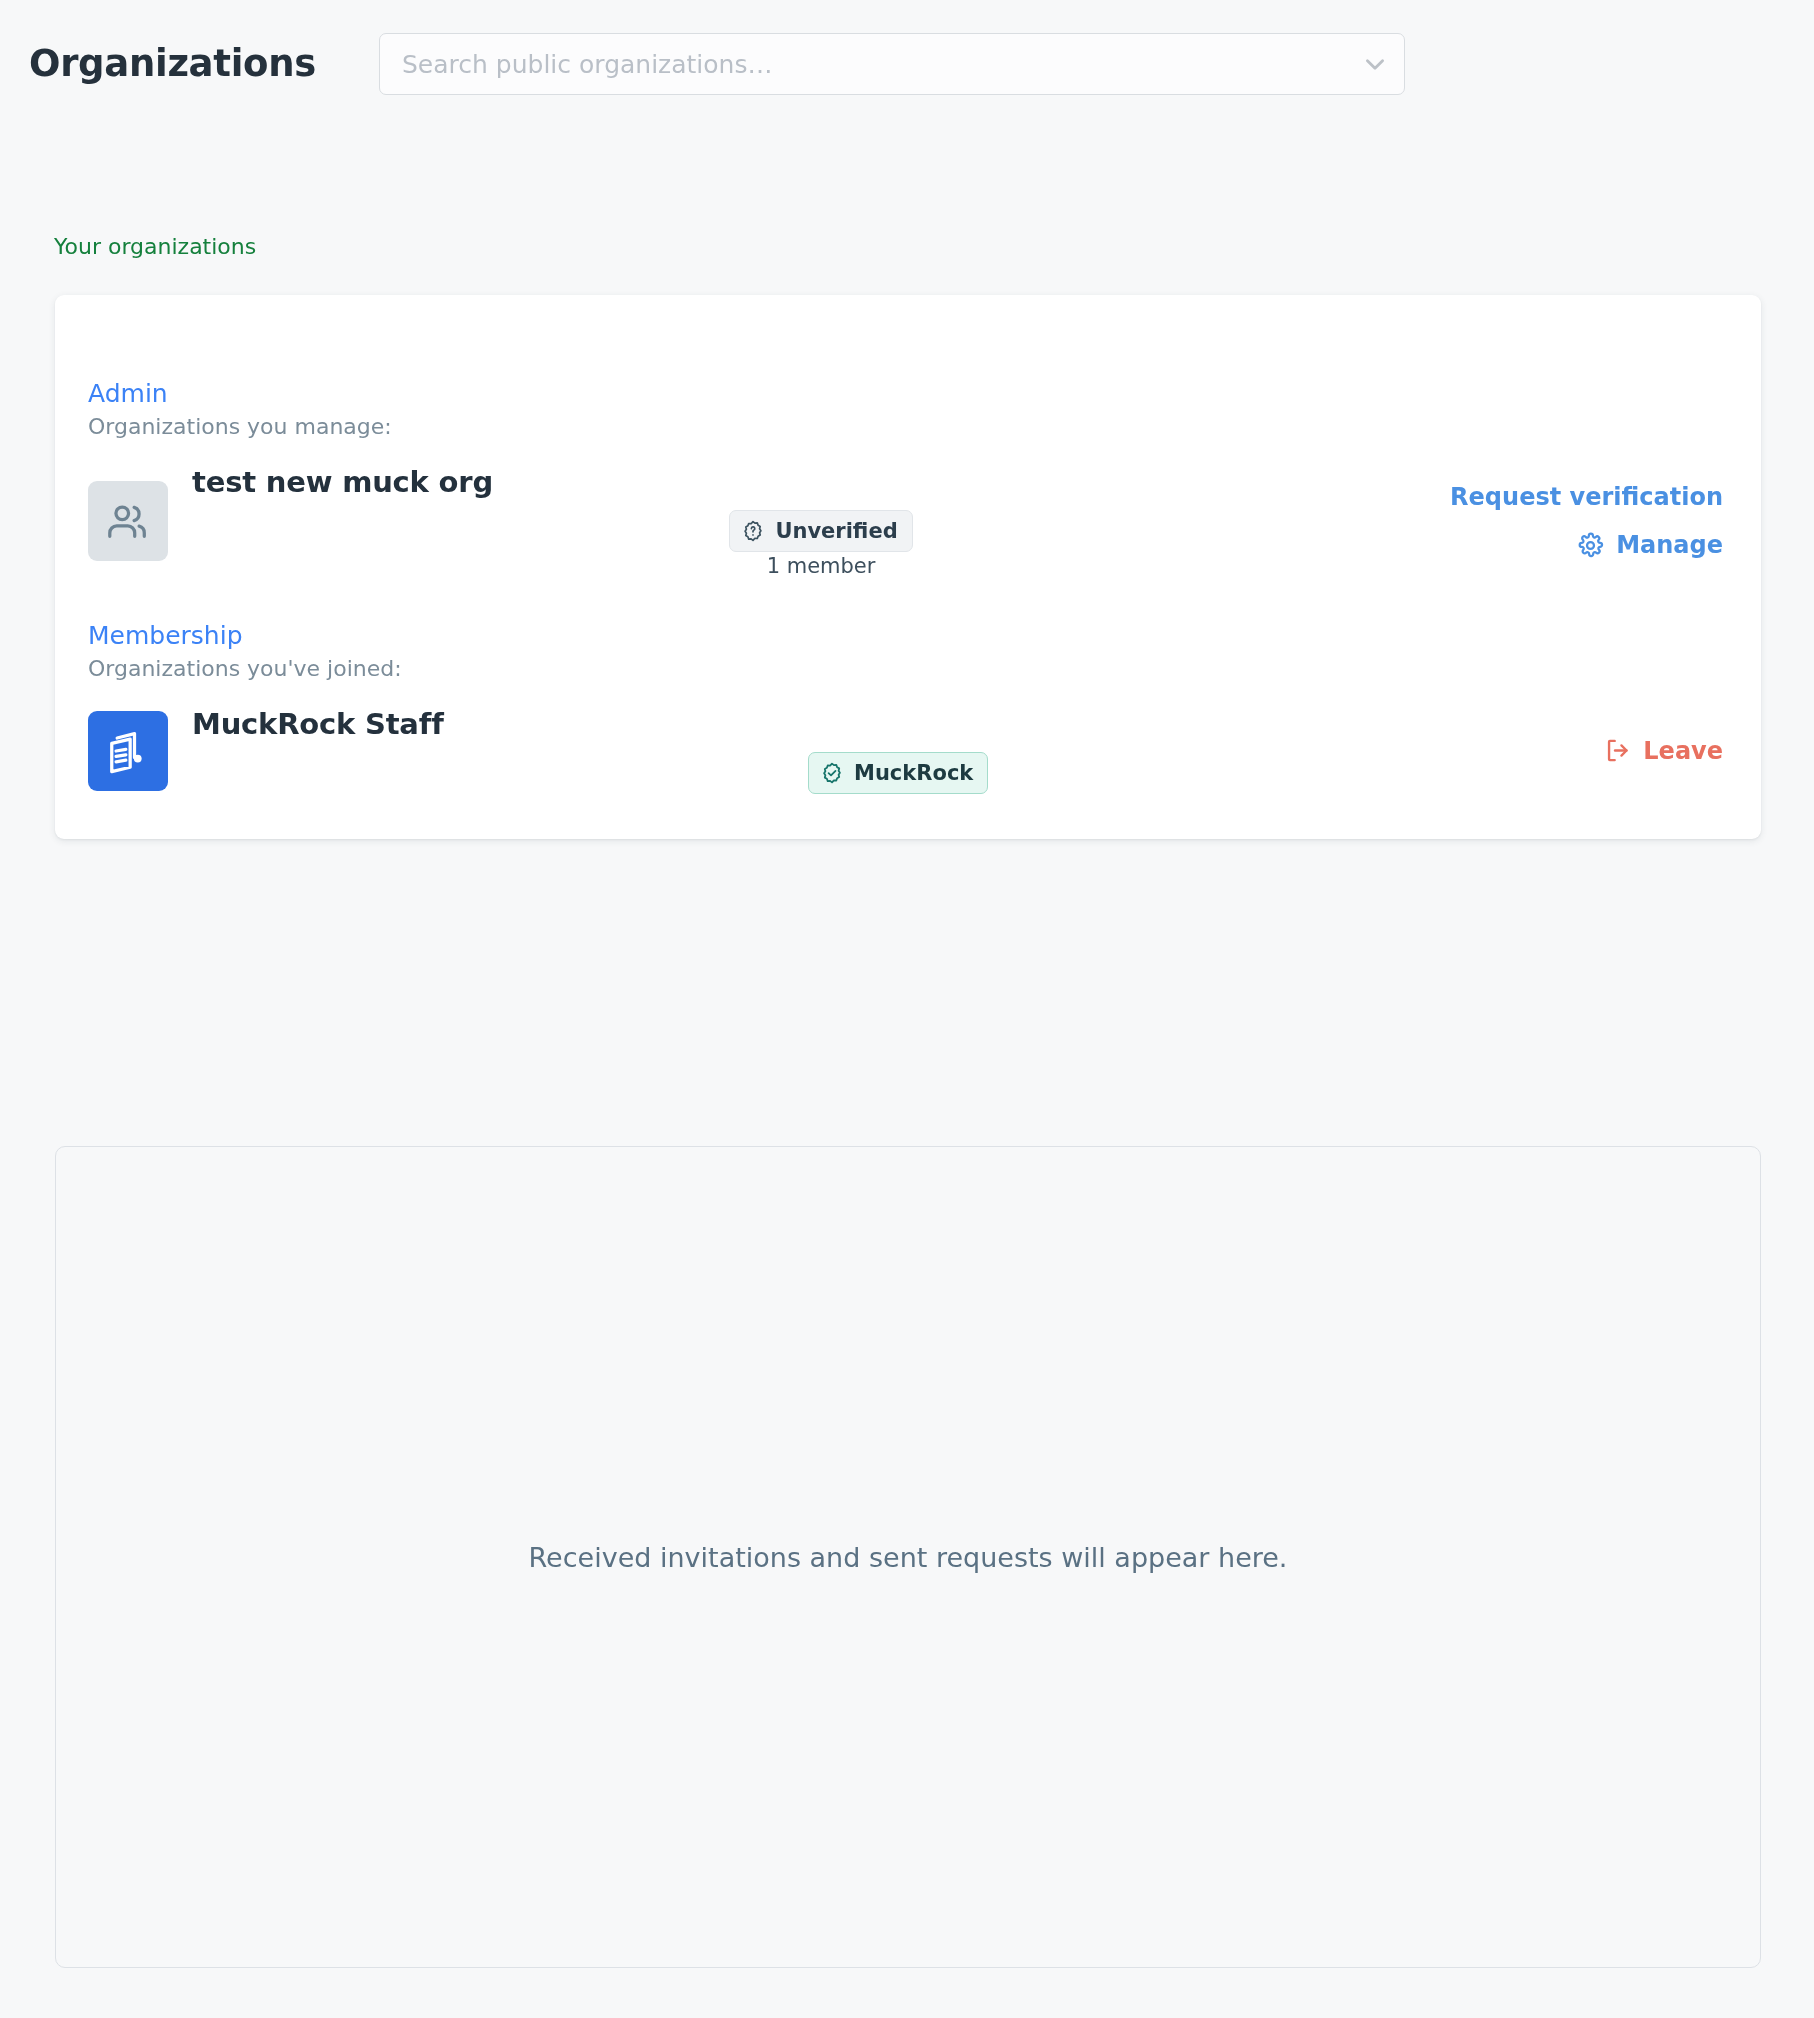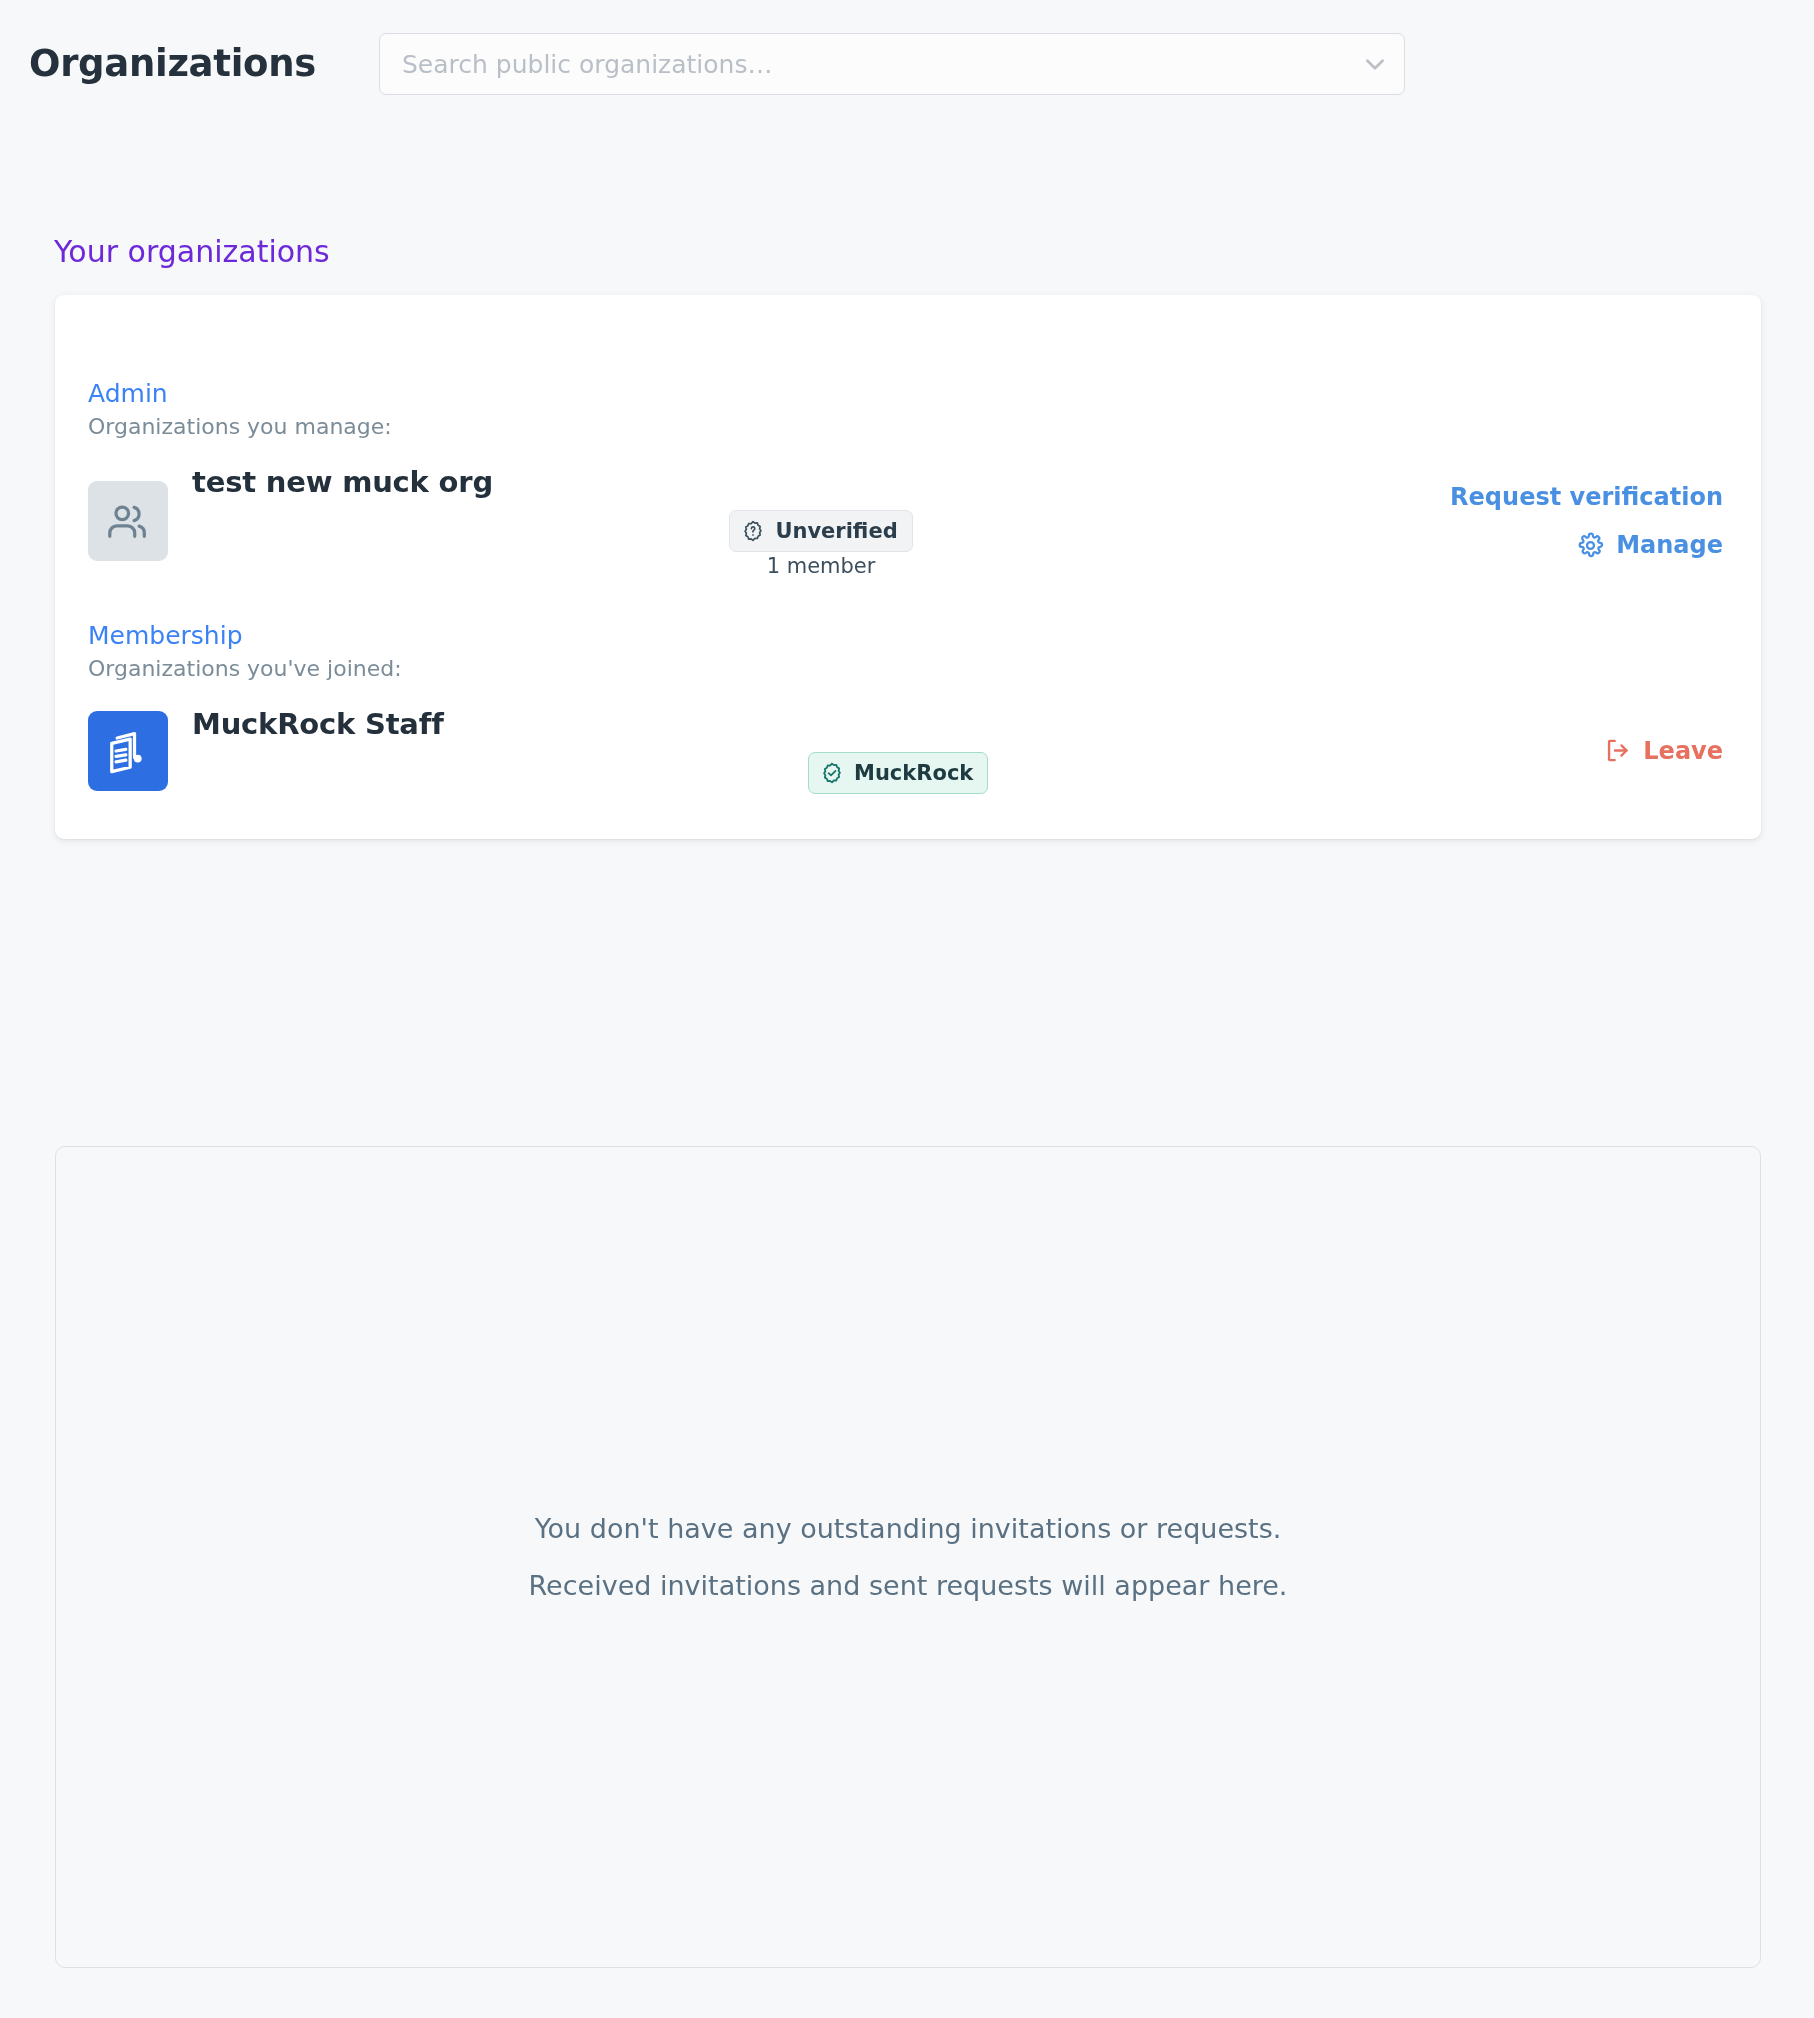--- a/index.html
+++ b/index.html
@@ -46,21 +46,21 @@
   }
   .search-input::placeholder{color:#b9bfc7;}
   .chev{
     width:58px;height:100%;display:flex;align-items:center;justify-content:center;
     cursor:pointer;
   }
 
   
   .section-title{
     position:absolute;left:54px;top:234px;
-    font-size:30px;font-weight:400;color:#6d28d9;
+    font-size:22px;font-weight:400;color:#15803d;
   }
 
   .card{
     position:absolute;left:55px;top:295px;width:1706px;
     background:var(--card);
     border-radius:9px;
     box-shadow:0 2px 7px rgba(40,55,70,.10), 0 1px 2px rgba(40,55,70,.06);
     padding:42px 38px 40px 33px;
   }
 
@@ -235,18 +235,17 @@
             </span>
             <span>Leave</span>
           </a>
         </div>
       </div>
     </div>
 
   </div>
 
   <div class="empty-panel">
-    <div class="empty-line">You don't have any outstanding invitations or requests.</div>
     <div class="empty-line">Received invitations and sent requests will appear here.</div>
   </div>
 
 </div>
 
 
 </body></html>

